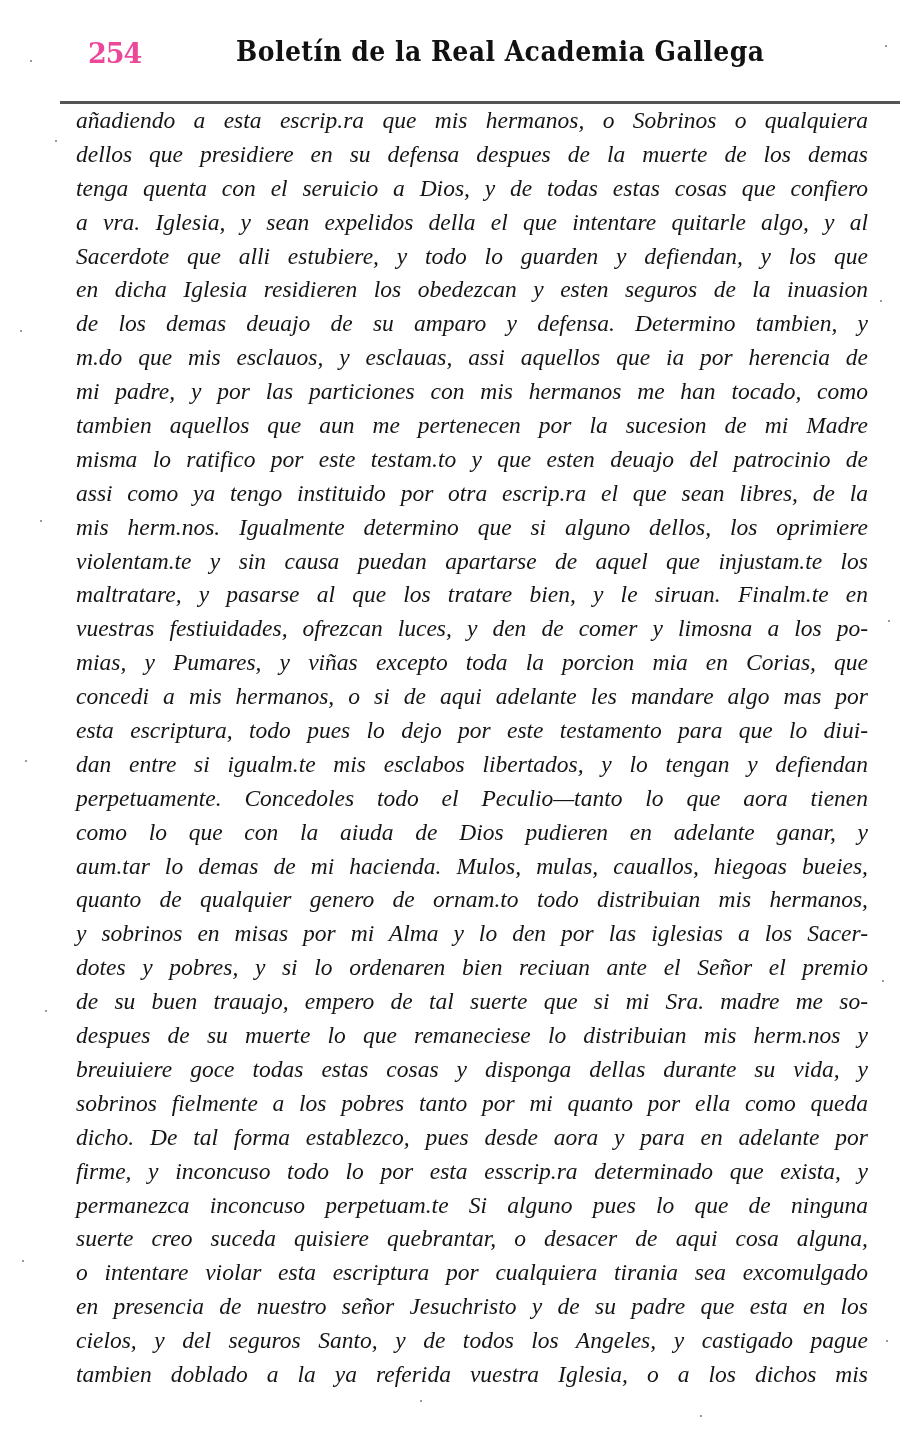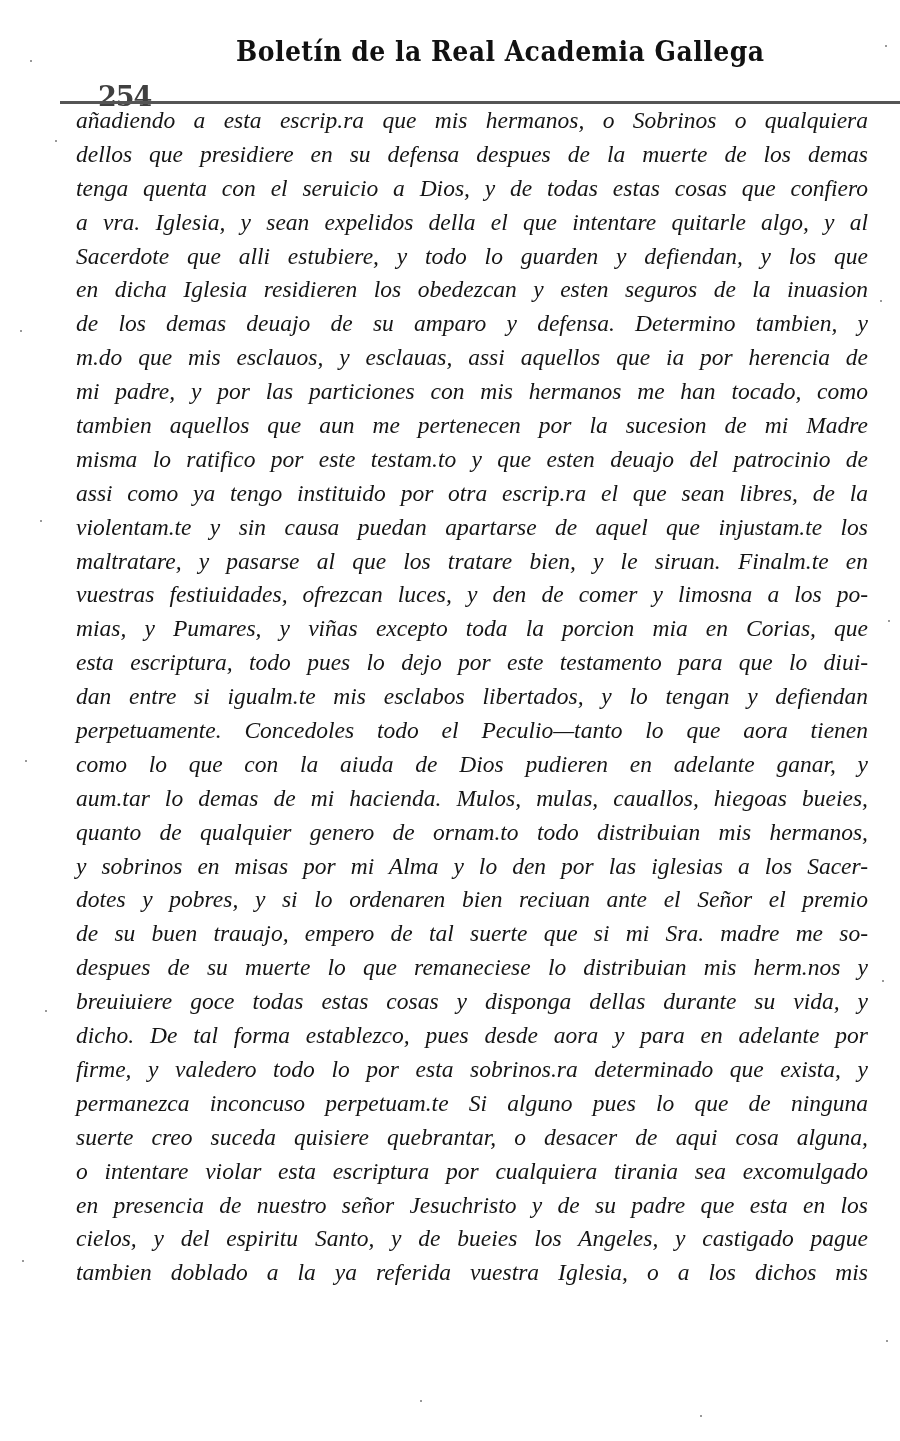--- a/index.html
+++ b/index.html
@@ -1,23 +1,22 @@
 <!DOCTYPE html>
 <html><head>
 <meta charset="utf-8">
 <style>
   html, body { margin: 0; padding: 0; background: #ffffff; }
   body { width: 900px; height: 1441px; position: relative; overflow: hidden; }
   .page { position: absolute; left: 0; top: 0; width: 900px; height: 1441px; background: #fff; }
   .header { position: absolute; top: 30px; left: 0; width: 900px; height: 50px; }
   .page-number {
-    position: absolute; left: 98px; top: 8px;
-    font-family: "DejaVu Serif", serif; font-size: 27px; font-weight: bold; color: #404040;
+    position: absolute; left: 88px; top: 8px;
+    font-family: "DejaVu Serif", serif; font-size: 27px; font-weight: bold; color: #ec4899;
     letter-spacing: -1px;
-    margin-top: 43px;
   }
   .running-title {
     position: absolute; left: 236px; top: 6px;
     font-family: "DejaVu Serif", serif; font-size: 27px; font-weight: bold; color: #111;
     letter-spacing: 0.5px; transform: scaleX(0.93); transform-origin: left center;
   }
   .header-rule {
     position: absolute; left: 60px; top: 71px; width: 842px; height: 3px; background: #555;
   }
   .body-text {
@@ -47,42 +46,45 @@
     <div class="line">tenga quenta con el seruicio a Dios, y de todas estas cosas que confiero</div>
     <div class="line">a vra. Iglesia, y sean expelidos della el que intentare quitarle algo, y al</div>
     <div class="line">Sacerdote que alli estubiere, y todo lo guarden y defiendan, y los que</div>
     <div class="line">en dicha Iglesia residieren los obedezcan y esten seguros de la inuasion</div>
     <div class="line">de los demas deuajo de su amparo y defensa. Determino tambien, y</div>
     <div class="line">m.do que mis esclauos, y esclauas, assi aquellos que ia por herencia de</div>
     <div class="line">mi padre, y por las particiones con mis hermanos me han tocado, como</div>
     <div class="line">tambien aquellos que aun me pertenecen por la sucesion de mi Madre</div>
     <div class="line">misma lo ratifico por este testam.to y que esten deuajo del patrocinio de</div>
     <div class="line">assi como ya tengo instituido por otra escrip.ra el que sean libres, de la</div>
+    <div class="line">mis herm.nos. Igualmente determino que si alguno dellos, los oprimiere</div>
     <div class="line">violentam.te y sin causa puedan apartarse de aquel que injustam.te los</div>
     <div class="line">maltratare, y pasarse al que los tratare bien, y le siruan. Finalm.te en</div>
     <div class="line">vuestras festiuidades, ofrezcan luces, y den de comer y limosna a los po-</div>
     <div class="line">mias, y Pumares, y viñas excepto toda la porcion mia en Corias, que</div>
+    <div class="line">concedi a mis hermanos, o si de aqui adelante les mandare algo mas por</div>
     <div class="line">esta escriptura, todo pues lo dejo por este testamento para que lo diui-</div>
     <div class="line">dan entre si igualm.te mis esclabos libertados, y lo tengan y defiendan</div>
     <div class="line">perpetuamente. Concedoles todo el Peculio—tanto lo que aora tienen</div>
     <div class="line">como lo que con la aiuda de Dios pudieren en adelante ganar, y</div>
     <div class="line">aum.tar lo demas de mi hacienda. Mulos, mulas, cauallos, hiegoas bueies,</div>
     <div class="line">quanto de qualquier genero de ornam.to todo distribuian mis hermanos,</div>
     <div class="line">y sobrinos en misas por mi Alma y lo den por las iglesias a los Sacer-</div>
     <div class="line">dotes y pobres, y si lo ordenaren bien reciuan ante el Señor el premio</div>
     <div class="line">de su buen trauajo, empero de tal suerte que si mi Sra. madre me so-</div>
     <div class="line">despues de su muerte lo que remaneciese lo distribuian mis herm.nos y</div>
     <div class="line">breuiuiere goce todas estas cosas y disponga dellas durante su vida, y</div>
+    <div class="line">sobrinos fielmente a los pobres tanto por mi quanto por ella como queda</div>
     <div class="line">dicho. De tal forma establezco, pues desde aora y para en adelante por</div>
-    <div class="line">firme, y valedero todo lo por esta sobrinos.ra determinado que exista, y</div>
+    <div class="line">firme, y inconcuso todo lo por esta esscrip.ra determinado que exista, y</div>
     <div class="line">permanezca inconcuso perpetuam.te Si alguno pues lo que de ninguna</div>
     <div class="line">suerte creo suceda quisiere quebrantar, o desacer de aqui cosa alguna,</div>
     <div class="line">o intentare violar esta escriptura por cualquiera tirania sea excomulgado</div>
     <div class="line">en presencia de nuestro señor Jesuchristo y de su padre que esta en los</div>
-    <div class="line">cielos, y del espiritu Santo, y de bueies los Angeles, y castigado pague</div>
+    <div class="line">cielos, y del seguros Santo, y de todos los Angeles, y castigado pague</div>
     <div class="line">tambien doblado a la ya referida vuestra Iglesia, o a los dichos mis</div>
   </div>
 
   <div class="specks">
     <span class="speck" style="left:30px;top:60px"></span>
     <span class="speck" style="left:55px;top:140px"></span>
     <span class="speck" style="left:20px;top:330px"></span>
     <span class="speck" style="left:40px;top:520px"></span>
     <span class="speck" style="left:25px;top:760px"></span>
     <span class="speck" style="left:45px;top:1010px"></span>

